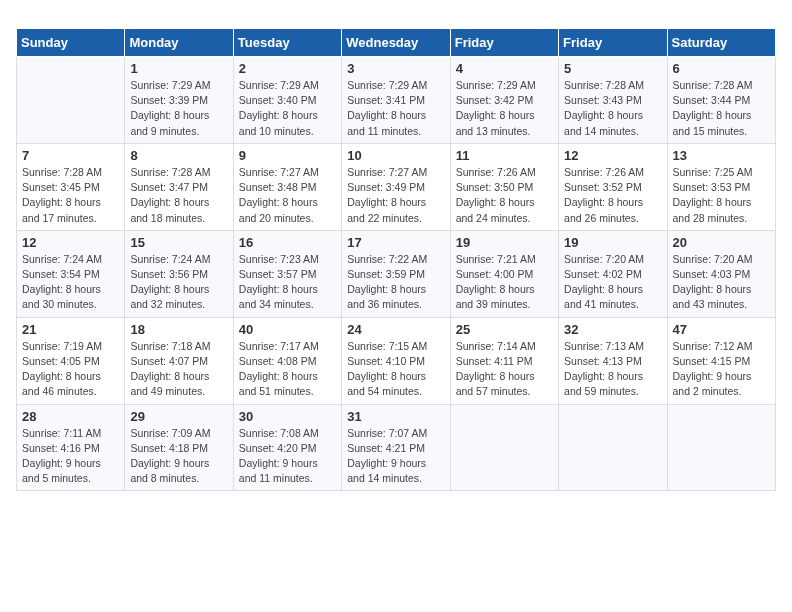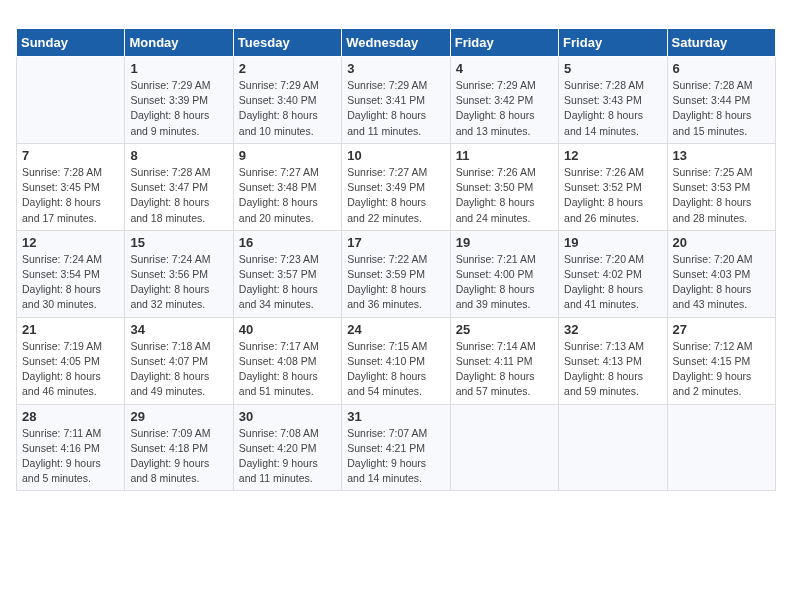--- a/index.html
+++ b/index.html
@@ -192,41 +192,41 @@
           <span class="day-num">20</span>
           <div class="cell-content">Sunrise: 7:20 AM<br>Sunset: 4:03 PM<br>Daylight: 8 hours<br>and 43 minutes.</div>
         </td>
       </tr>
       <tr>
         <td>
           <span class="day-num">21</span>
           <div class="cell-content">Sunrise: 7:19 AM<br>Sunset: 4:05 PM<br>Daylight: 8 hours<br>and 46 minutes.</div>
         </td>
         <td>
-          <span class="day-num">34</span>
+          <span class="day-num">18</span>
           <div class="cell-content">Sunrise: 7:18 AM<br>Sunset: 4:07 PM<br>Daylight: 8 hours<br>and 49 minutes.</div>
         </td>
         <td>
           <span class="day-num">40</span>
           <div class="cell-content">Sunrise: 7:17 AM<br>Sunset: 4:08 PM<br>Daylight: 8 hours<br>and 51 minutes.</div>
         </td>
         <td>
           <span class="day-num">24</span>
           <div class="cell-content">Sunrise: 7:15 AM<br>Sunset: 4:10 PM<br>Daylight: 8 hours<br>and 54 minutes.</div>
         </td>
         <td>
           <span class="day-num">25</span>
           <div class="cell-content">Sunrise: 7:14 AM<br>Sunset: 4:11 PM<br>Daylight: 8 hours<br>and 57 minutes.</div>
         </td>
         <td>
           <span class="day-num">32</span>
           <div class="cell-content">Sunrise: 7:13 AM<br>Sunset: 4:13 PM<br>Daylight: 8 hours<br>and 59 minutes.</div>
         </td>
         <td>
-          <span class="day-num">27</span>
+          <span class="day-num">47</span>
           <div class="cell-content">Sunrise: 7:12 AM<br>Sunset: 4:15 PM<br>Daylight: 9 hours<br>and 2 minutes.</div>
         </td>
       </tr>
       <tr>
         <td>
           <span class="day-num">28</span>
           <div class="cell-content">Sunrise: 7:11 AM<br>Sunset: 4:16 PM<br>Daylight: 9 hours<br>and 5 minutes.</div>
         </td>
         <td>
           <span class="day-num">29</span>

